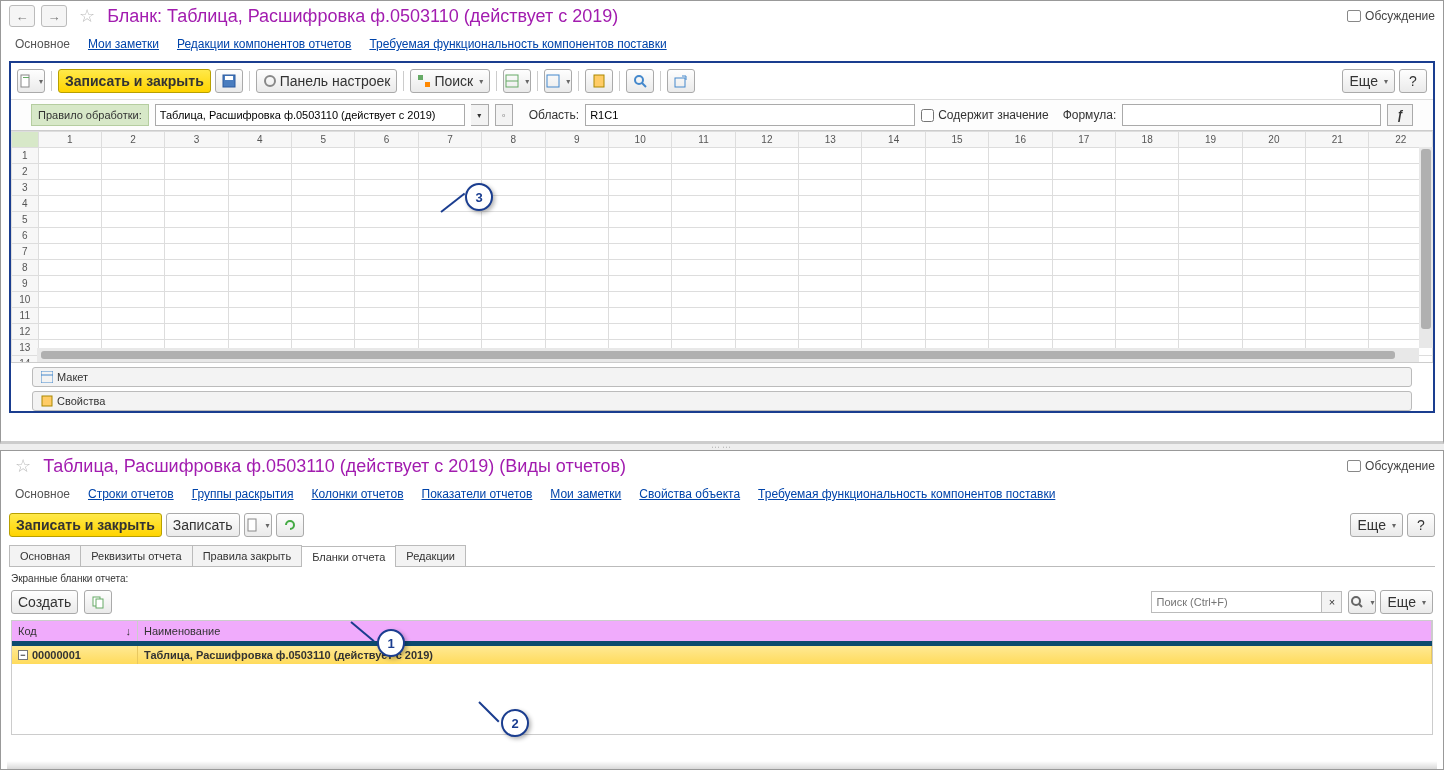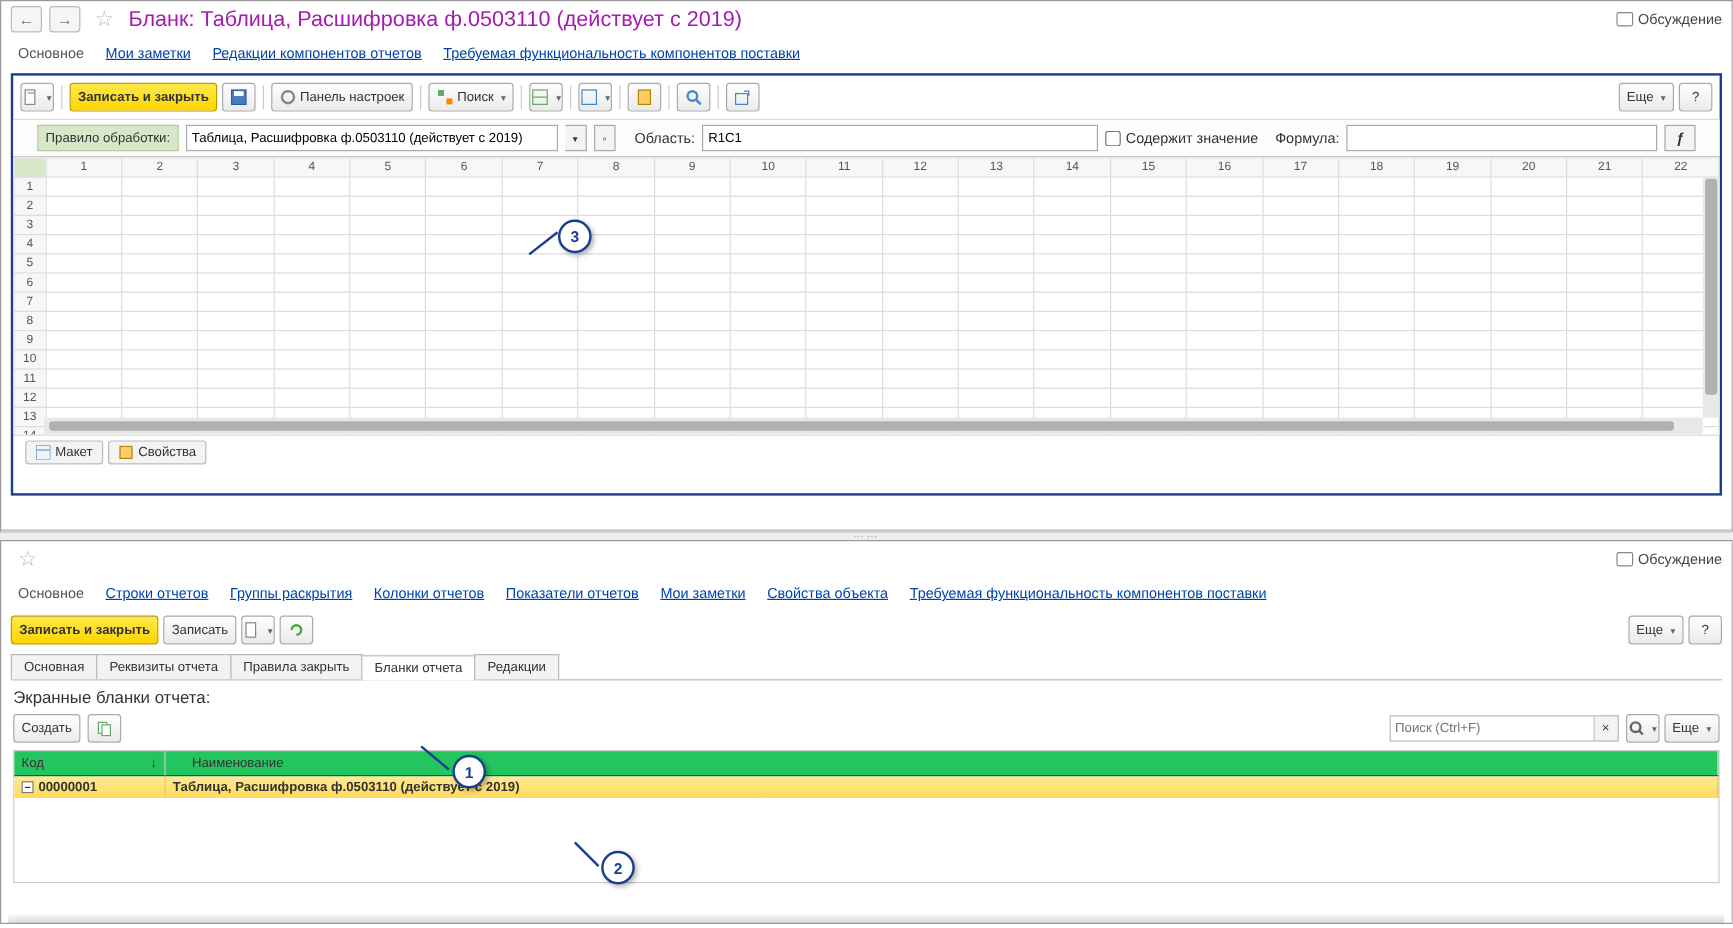--- a/index.html
+++ b/index.html
@@ -15,21 +15,21 @@
 .discuss { margin-left: auto; display: flex; align-items: center; gap: 4px; color: #444; cursor: pointer; }
 .discuss-icon { width: 14px; height: 12px; border: 1px solid #888; border-radius: 2px; position: relative; }
 
 .nav-tabs { display: flex; gap: 18px; padding: 6px 14px 8px; }
 .nav-tab { color: #0044aa; text-decoration: underline; cursor: pointer; }
 .nav-tab.active { color: #555; text-decoration: none; }
 
 .content-frame { border: 2px solid #1a3d8f; margin: 2px 8px; height: 352px; position: relative; background: #fff; }
 
 .toolbar { display: flex; align-items: center; padding: 6px 6px; gap: 4px; border-bottom: 1px solid #ddd; }
-.tb-btn { height: 24px; border: 1px solid #aaa; background: linear-gradient(#fefefe,#eaeaea); border-radius: 3px; padding: 0 6px; display: flex; align-items: center; gap: 3px; cursor: pointer; font-size: 11px; }
+.tb-btn { height: 24px; border: 1px solid #aaa; background: linear-gradient(#fefefe,#eaeaea); border-radius: 3px; padding: 0 6px; display: flex; align-items: center; gap: 3px; cursor: pointer; font-size: 14px; }
 .tb-btn.icon-only { width: 28px; padding: 0; justify-content: center; }
 .tb-btn.dd::after { content: "▾"; font-size: 8px; color: #666; margin-left: 3px; }
 .tb-yellow { background: linear-gradient(#ffe94a,#ffd400); font-weight: bold; border-color: #b8a000; }
 .tb-sep { width: 1px; height: 20px; background: #ccc; margin: 0 2px; }
 .tb-icon { width: 14px; height: 14px; display: inline-block; }
 
 .params-row { display: flex; align-items: center; padding: 4px 20px; gap: 6px; background: #fdfdfd; }
 .prm-lbl { background: #d7e8c8; border: 1px solid #b5cda0; padding: 3px 6px; font-size: 11px; height: 22px; display: flex; align-items: center; }
 .prm-input { border: 1px solid #aaa; height: 22px; padding: 2px 4px; font-size: 11px; background: #fff; }
 .prm-input.wide { flex: 0 0 310px; }
@@ -44,41 +44,41 @@
 .grid th.corner { width: 26px; background: #d7e8c8; }
 .grid th.rowh { width: 26px; background: #f7f7f7; }
 .scrollbar-v { position: absolute; right: 0; top: 16px; bottom: 14px; width: 14px; background: #e8e8e8; }
 .scrollbar-v-thumb { background: #b0b0b0; width: 10px; margin: 2px auto 0; height: 180px; border-radius: 3px; }
 .scrollbar-h { position: absolute; left: 26px; right: 14px; bottom: 0; height: 14px; background: #e8e8e8; display:flex; align-items:center;}
 .scrollbar-h-thumb { background: #b0b0b0; height: 8px; margin-left: 4px; width: 98%; border-radius: 3px; }
 
 .callout { position: absolute; width: 28px; height: 28px; border: 2px solid #1a3d8f; border-radius: 50%; background: #fff; display: flex; align-items: center; justify-content: center; font-weight: bold; color: #1a3d8f; font-size: 13px; box-shadow: 2px 2px 4px rgba(0,0,0,0.3); z-index: 10; }
 .callout-line { position: absolute; background: #1a3d8f; height: 2px; transform-origin: left center; z-index: 9; }
 
-.footer-tabs { display: flex; gap: 4px; padding: 4px 10px; border-top: 1px solid #ccc; }
+.footer-tabs { display: flex; gap: 4px; padding: 4px 21px; border-top: 1px solid #ccc; flex-direction: column; }
 .ft-tab { border: 1px solid #bbb; background: #f3f3f3; padding: 3px 8px; border-radius: 3px; display: flex; align-items: center; gap: 4px; font-size: 11px; cursor: pointer; }
 .ft-icon { width: 12px; height: 12px; }
 
 
 .splitter { height: 6px; background: #eee; display: flex; align-items: center; justify-content: center; color: #aaa; font-size: 9px; letter-spacing: 2px; cursor: ns-resize; }
 .bottom-panel { position: relative; height: 320px; padding: 0; }
 
 .tabs2 { display: flex; padding: 0 8px; margin-top: 4px; }
 .tab2 { border: 1px solid #bbb; border-bottom: none; padding: 4px 10px; background: #f3f3f3; font-size: 11px; cursor: pointer; margin-right: -1px; }
 .tab2.active { background: #fff; position: relative; top: 1px; }
 .tabs2-line { border-bottom: 1px solid #bbb; margin: 0 8px; }
 
-.subhdr { padding: 6px 10px 2px; font-size: 14px; color: #333; }
+.subhdr { padding: 6px 10px 2px; font-size: 10px; color: #333; }
 .create-row { display: flex; align-items: flex-end; padding: 4px 10px; gap: 6px; }
 .search-box { margin-left: auto; display: flex; align-items: center; }
 .search-input { border: 1px solid #bbb; height: 22px; width: 171px; padding: 2px 4px; font-size: 11px; color: #aaa; }
 .clear-btn { width: 20px; height: 22px; border: 1px solid #bbb; border-left: none; background: #f3f3f3; display: flex; align-items: center; justify-content: center; cursor: pointer; font-size: 11px; }
 
 .data-table { margin: 2px 10px; border: 1px solid #ccc; }
-.dt-hdr { display: flex; background: #22c55e; border-bottom: 1px solid #0c4a6e; gap: 16px; }
+.dt-hdr { display: flex; background: #f0abfc; border-bottom: 5px solid #0c4a6e; }
 .dt-col { padding: 4px 6px; font-size: 11px; border-right: 1px solid #ccc; }
 .dt-col.code { width: 126px; display:flex; justify-content:space-between; align-items:center;}
 .dt-col.name { flex: 1; }
 .dt-row { display: flex; background: linear-gradient(#ffe994,#ffdb5c); }
 .dt-cell { padding: 3px 6px; font-size: 11px; font-weight: bold; border-right: 1px solid #e8c860; }
 .dt-cell.code { width: 126px; display:flex; align-items:center; gap:4px;}
 .dt-cell.name { flex: 1; }
 .minus-icon { width: 10px; height: 10px; border: 1px solid #777; display: inline-flex; align-items: center; justify-content: center; font-size: 9px; line-height: 1; background: #fff; }
 
 .shadow-bottom { position: absolute; left: 6px; right: 6px; bottom: 0; height: 8px; background: linear-gradient(transparent, rgba(0,0,0,0.15)); pointer-events:none;}
@@ -597,20 +597,21 @@
         </div>
     </div>
   </div>
 </div>
 
 <div class="splitter">⋯⋯</div>
 
 <div class="panel bottom-panel">
   <div class="hdr-row">
     <span class="star-icon">☆</span>
+    <span class="title">Таблица, Расшифровка ф.0503110 (действует с 2019) (Виды отчетов)</span>
     <div class="discuss">
       <span class="discuss-icon"></span>
       <span>Обсуждение</span>
     </div>
   </div>
   <div class="nav-tabs">
     <span class="nav-tab active">Основное</span>
     <span class="nav-tab">Строки отчетов</span>
     <span class="nav-tab">Группы раскрытия</span>
     <span class="nav-tab">Колонки отчетов</span>

